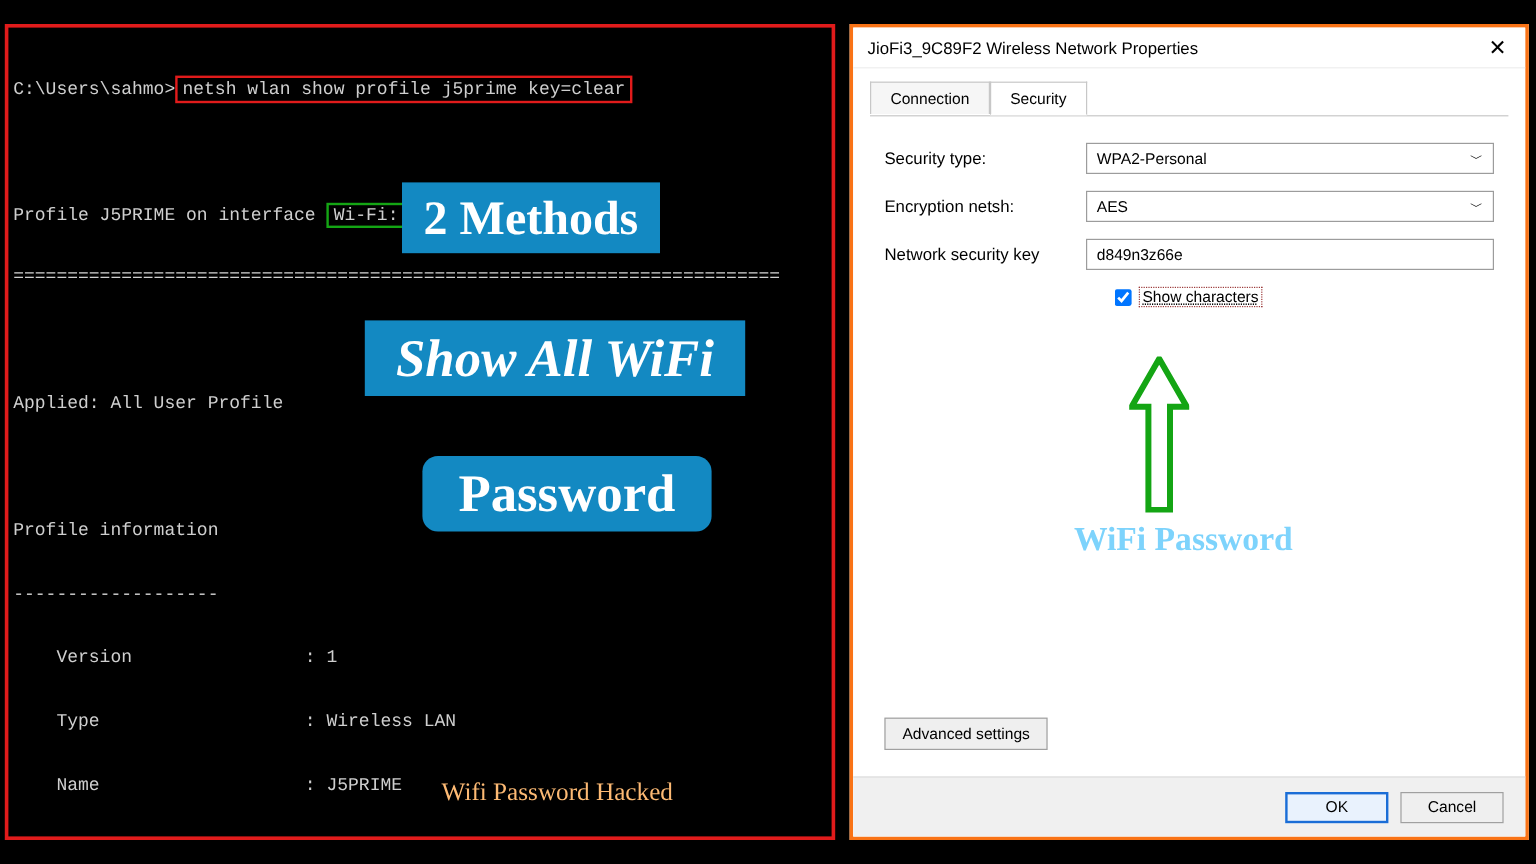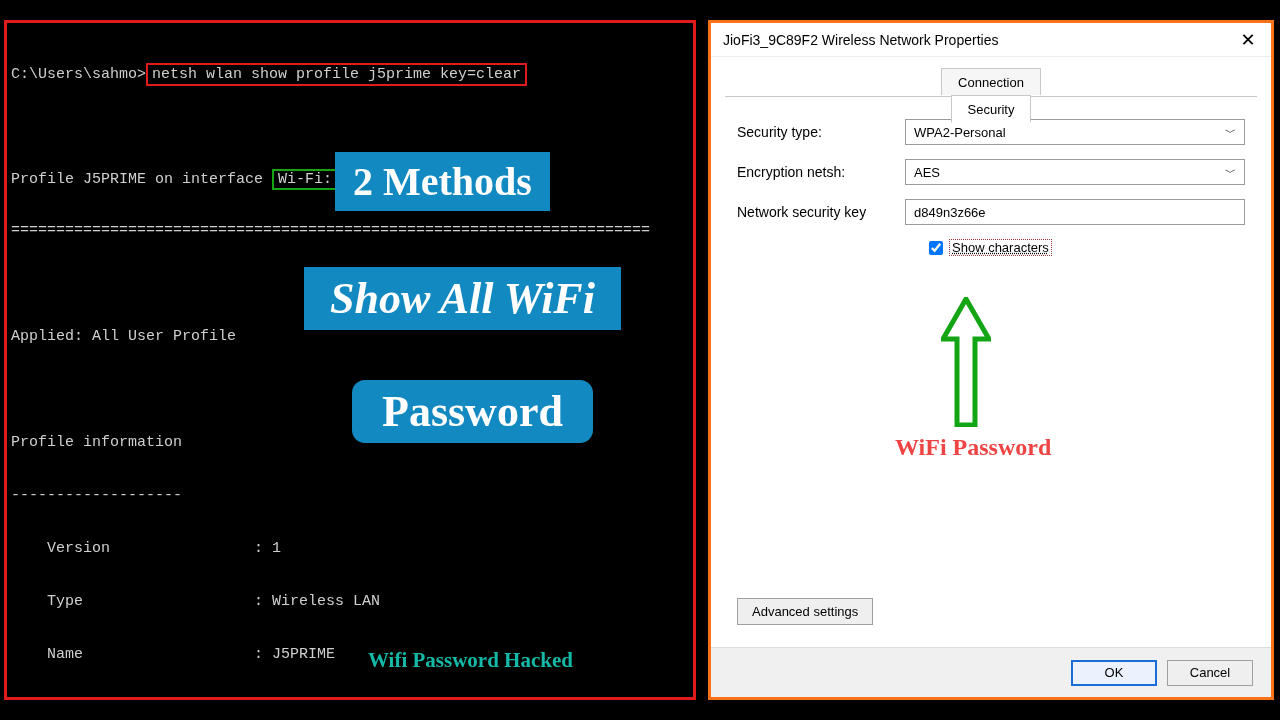--- a/index.html
+++ b/index.html
@@ -54,21 +54,21 @@
     padding: 0 8px 0 12px;
     font-size: 14px;
     display: flex; justify-content: space-between; align-items: center;
     border-bottom: 1px solid #eee;
   }
   .dlg-close { font-size: 18px; width: 30px; text-align:center; cursor:pointer;}
   .tabstrip {
     margin: 10px 14px 0 14px;
     border-bottom: 1px solid #c7c7c7;
     height: 30px;
-    display:flex; align-items:center;flex-direction:column;
+    display:flex; align-items:flex-start;
   }
   .tab {
     padding: 6px 16px 5px 16px;
     border: 1px solid #c7c7c7;
     border-bottom: none;
     background: #f6f6f6;
     margin-right: 0;
     font-size: 13px;
     position:relative; top:1px;
     cursor:pointer;
@@ -128,32 +128,32 @@
   .c2 { left:304px; top:267px; font-size:44px; padding:6px 26px;font-style:italic;}
   .c3 { left:352px; top:380px; font-size:44px; padding:6px 30px;border-radius:13px;}
   .arrow {
     position:absolute;
     left: 941px; top: 297px;
     width: 50px; height: 130px;
   }
   .wifi-lbl {
     position:absolute;
     left: 895px; top: 434px;
-    color:#ef4444;
+    color:#7dd3fc;
     font-family: Georgia, "Times New Roman", serif;
-    font-size:24px;
+    font-size:28px;
     font-weight:bold;
   }
   .hacked-lbl {
     position:absolute;
     left: 368px; top: 648px;
-    color:#14b8a6;
+    color:#fdba74;
     font-family: Georgia, "Times New Roman", serif;
     font-size:21px;
-    font-weight:bold;
+    font-weight:normal;
   }
 </style>
 </head>
 <body>
 
 <div class="cmd-pane">
   <span class="ln"><span>C:\Users\sahmo&gt;</span><span class="cmd-hl">netsh wlan show profile j5prime key=clear</span></span>
   <span class="ln"></span>
   <span class="ln"><span>Profile J5PRIME on interface </span><span class="grn-box">Wi-Fi:</span></span>
   <span class="ln">=======================================================================</span>

